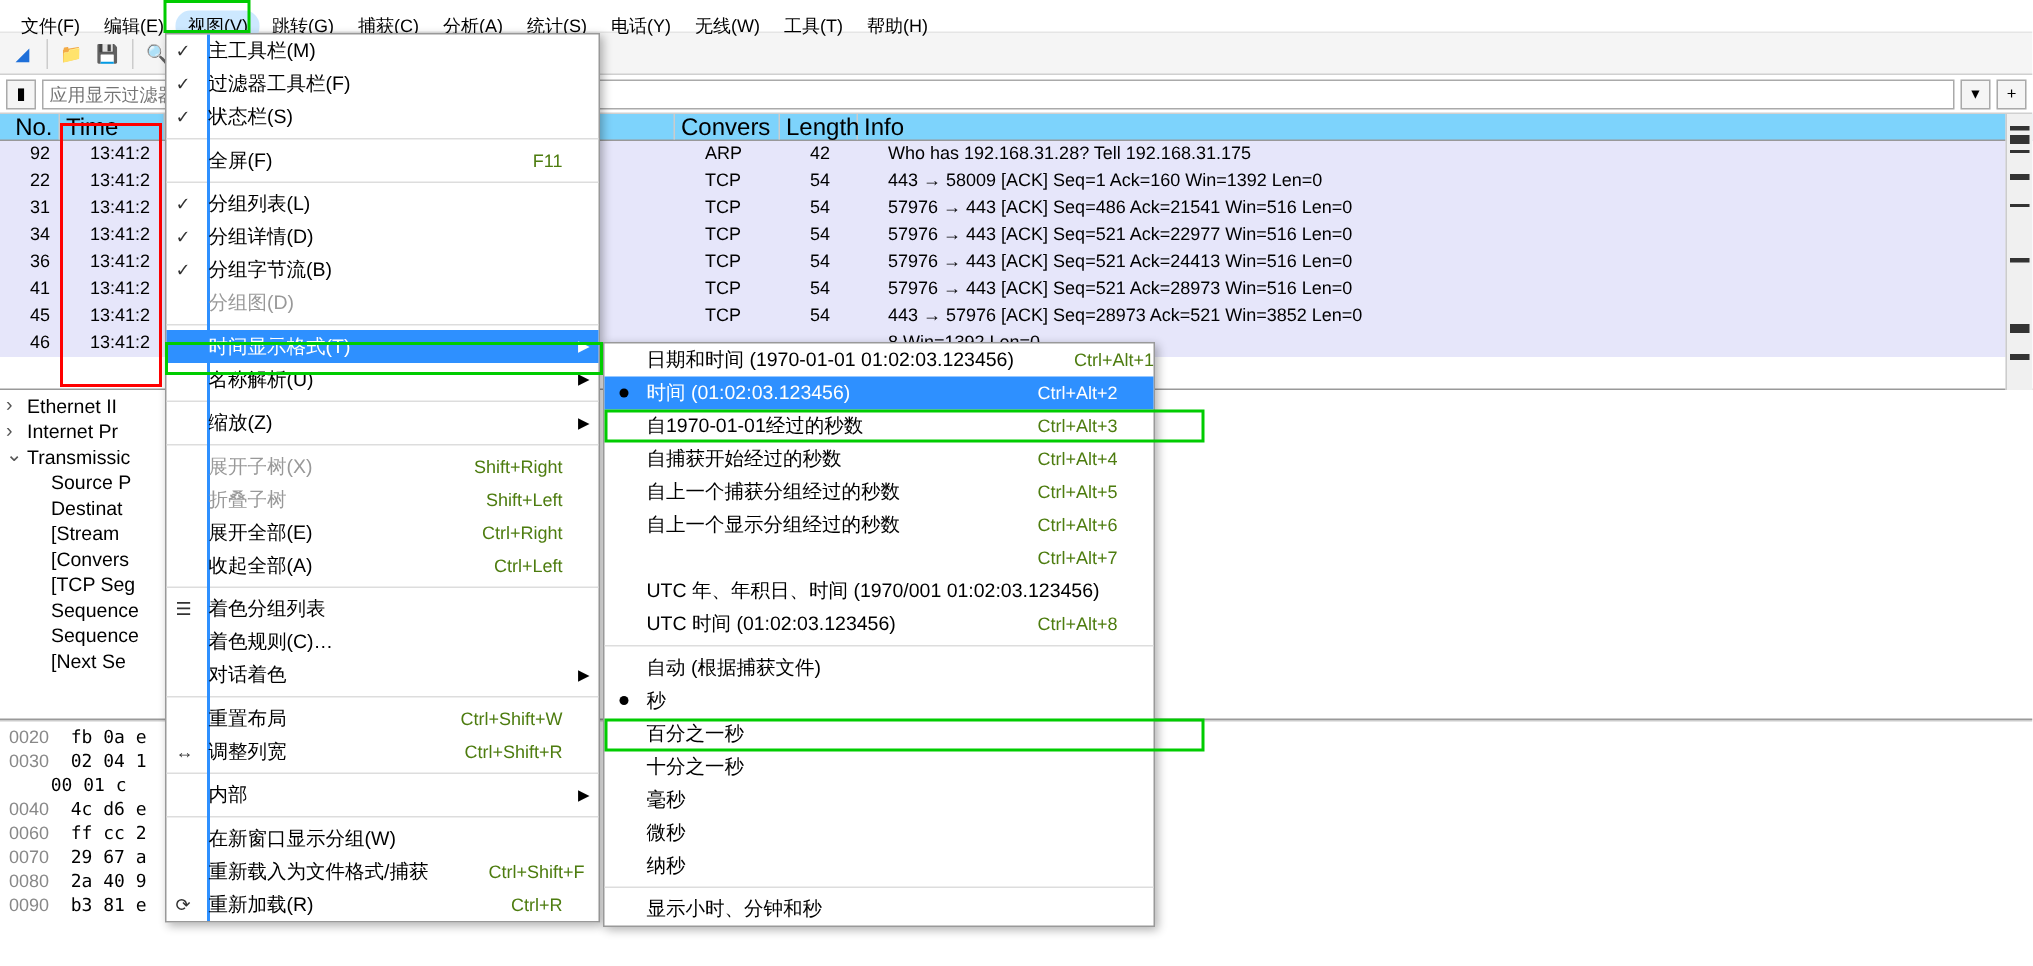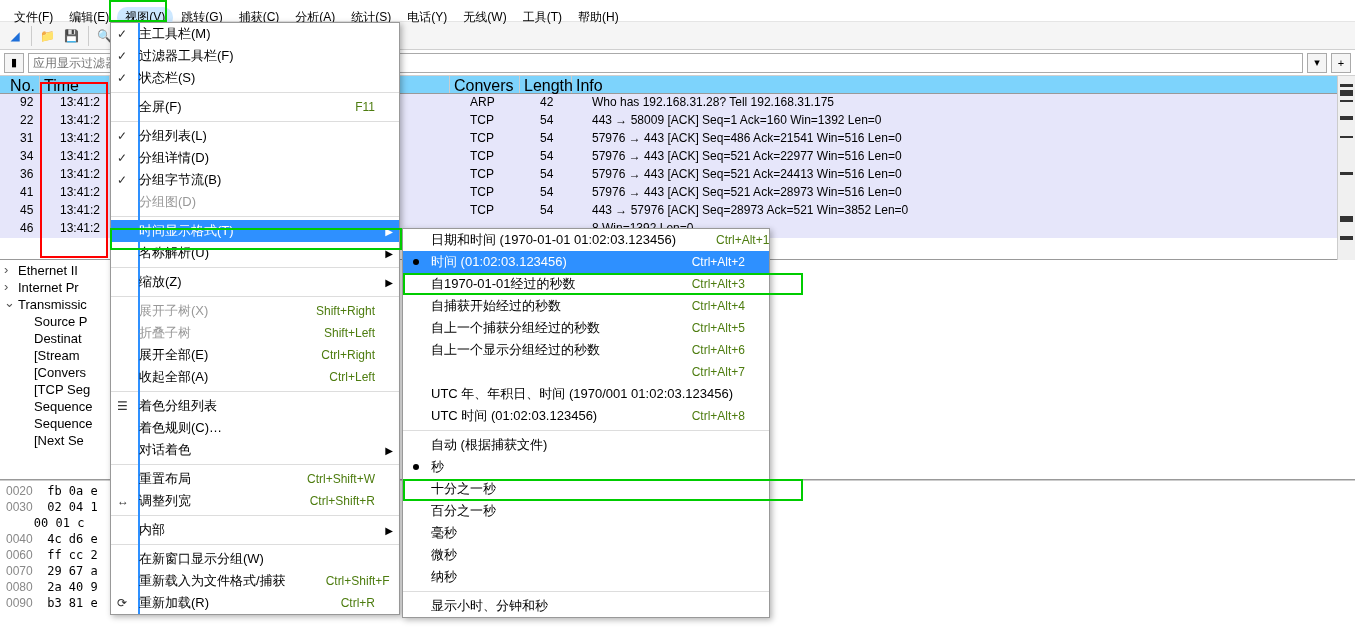--- a/index.html
+++ b/index.html
@@ -342,24 +342,24 @@
     </div>
     <hr>
     <div class="drow">
       <span>自动 (根据捕获文件)</span>
     </div>
     <div class="drow">
       <span class="bullet"></span>
       <span>秒</span>
     </div>
     <div class="drow">
+      <span>百分之一秒</span>
+    </div>
+    <div class="drow">
       <span>十分之一秒</span>
-    </div>
-    <div class="drow">
-      <span>百分之一秒</span>
     </div>
     <div class="drow">
       <span>毫秒</span>
     </div>
     <div class="drow">
       <span>微秒</span>
     </div>
     <div class="drow">
       <span>纳秒</span>
     </div>

